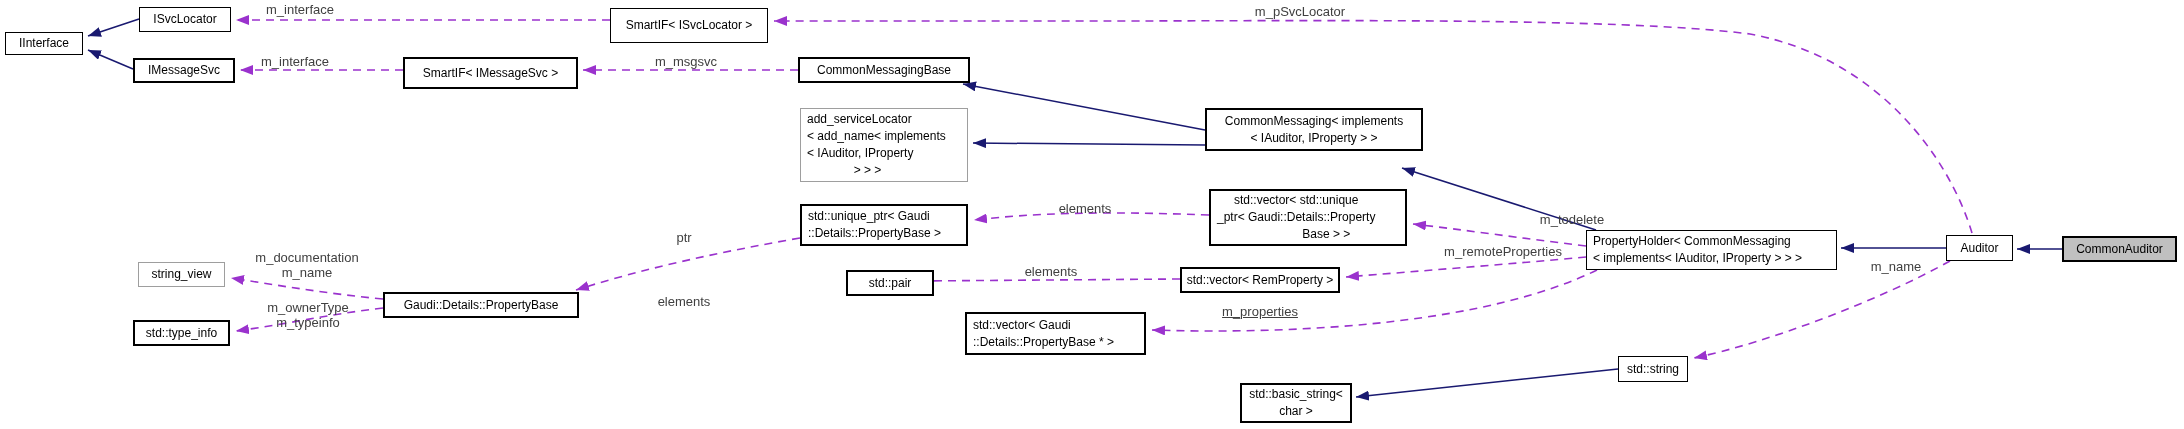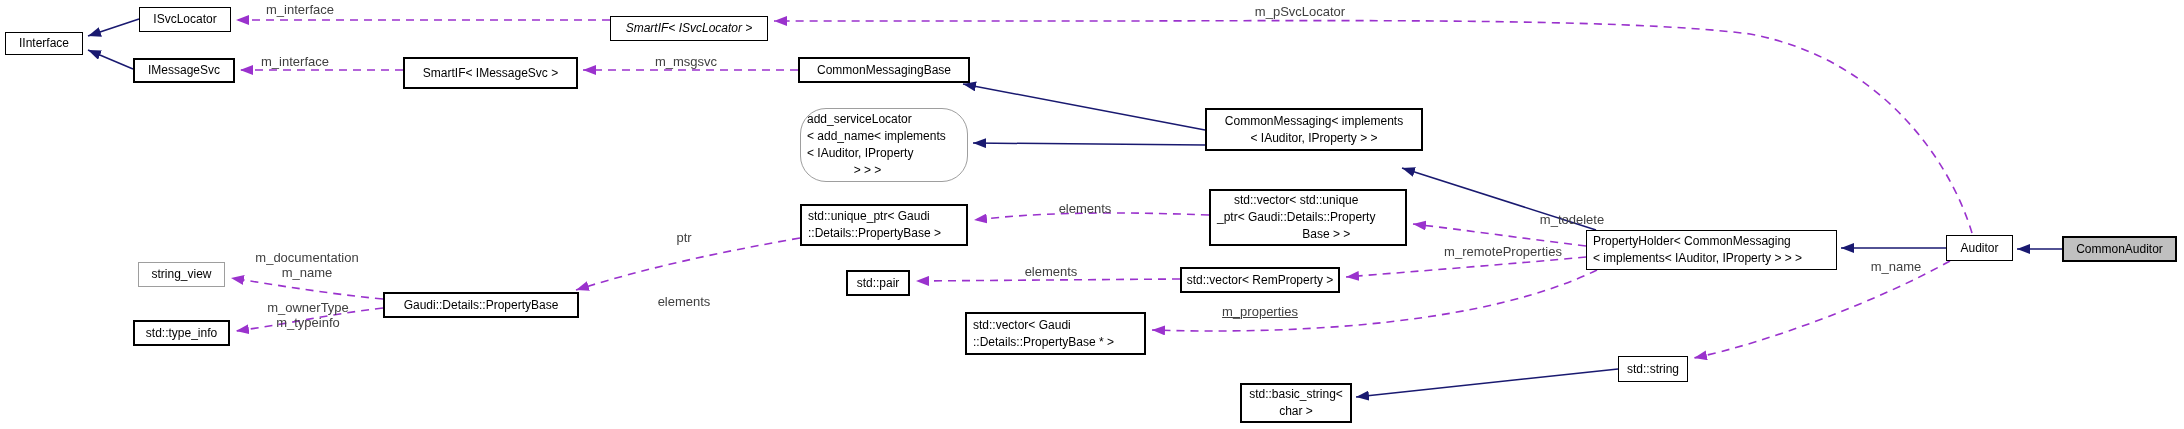--- a/index.html
+++ b/index.html
@@ -80,44 +80,44 @@
       <path d="M383 299 C330 294 282 286 231 278" marker-end="url(#arrow-dash)"></path>
       <path d="M383 308 C330 314 288 324 236 331" marker-end="url(#arrow-dash)"></path>
       <path d="M1950 261 C1880 300 1770 342 1694 358" marker-end="url(#arrow-dash)"></path>
     </g>
   </svg>
 
   <div class="node" style="left:5px;top:32px;width:78px;height:23px;">IInterface</div>
 
   <div class="node" style="left:139px;top:7px;width:92px;height:25px;">ISvcLocator</div>
 
-  <div class="node" style="left:610px;top:16px;width:158px;height:25px;font-style:italic;">SmartIF&lt; ISvcLocator &gt;</div>
+  <div class="node" style="left:610px;top:8px;width:158px;height:35px;">SmartIF&lt; ISvcLocator &gt;</div>
 
   <div class="node thick" style="left:133px;top:58px;width:102px;height:25px;">IMessageSvc</div>
 
   <div class="node thick" style="left:403px;top:57px;width:175px;height:32px;">SmartIF&lt; IMessageSvc &gt;</div>
 
   <div class="node thick" style="left:798px;top:57px;width:172px;height:26px;">CommonMessagingBase</div>
 
-  <div class="node gray-border left" style="left:800px;top:108px;width:168px;height:74px;border-radius:26px;">add_serviceLocator
+  <div class="node gray-border left" style="left:800px;top:108px;width:168px;height:74px;">add_serviceLocator
 &lt; add_name&lt; implements
 &lt; IAuditor, IProperty
               &gt; &gt; &gt;</div>
 
   <div class="node thick" style="left:1205px;top:108px;width:218px;height:43px;">CommonMessaging&lt; implements
 &lt; IAuditor, IProperty &gt; &gt;</div>
 
   <div class="node thick left" style="left:1209px;top:189px;width:198px;height:57px;text-align:center;">std::vector&lt; std::unique
 _ptr&lt; Gaudi::Details::Property
                   Base &gt; &gt;</div>
 
   <div class="node thick left" style="left:800px;top:204px;width:168px;height:42px;">std::unique_ptr&lt; Gaudi
 ::Details::PropertyBase &gt;</div>
 
-  <div class="node thick" style="left:846px;top:270px;width:64px;height:26px;">std::pair</div>
+  <div class="node thick" style="left:846px;top:270px;width:88px;height:26px;">std::pair</div>
 
   <div class="node thick" style="left:1180px;top:267px;width:160px;height:26px;">std::vector&lt; RemProperty &gt;</div>
 
   <div class="node left" style="left:1586px;top:230px;width:251px;height:40px;">PropertyHolder&lt; CommonMessaging
 &lt; implements&lt; IAuditor, IProperty &gt; &gt; &gt;</div>
 
   <div class="node" style="left:1946px;top:235px;width:67px;height:26px;">Auditor</div>
 
   <div class="node thick highlight" style="left:2062px;top:236px;width:115px;height:26px;">CommonAuditor</div>
 

